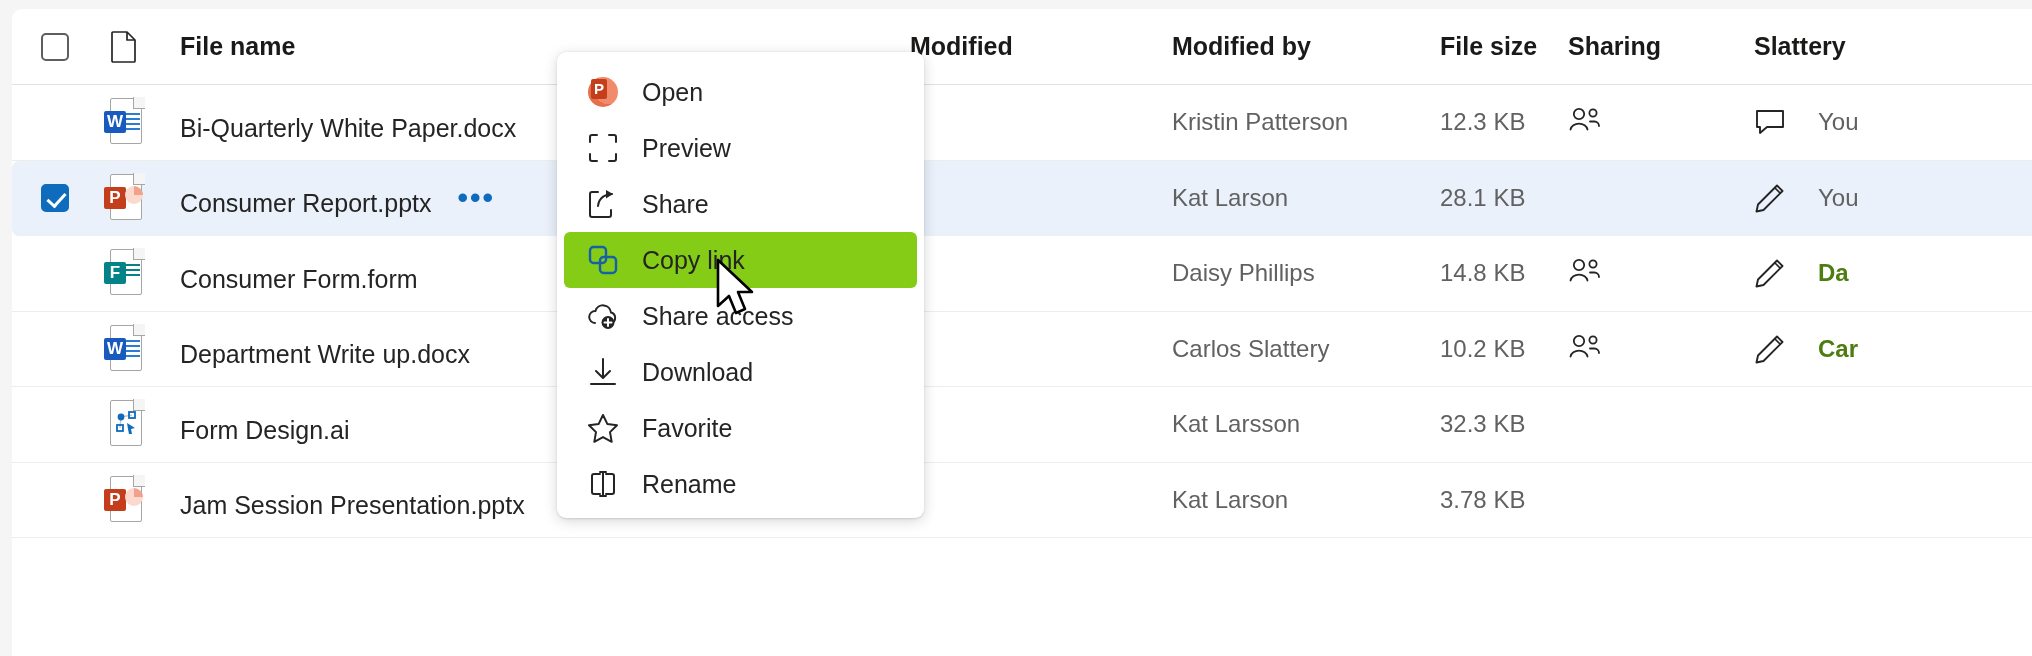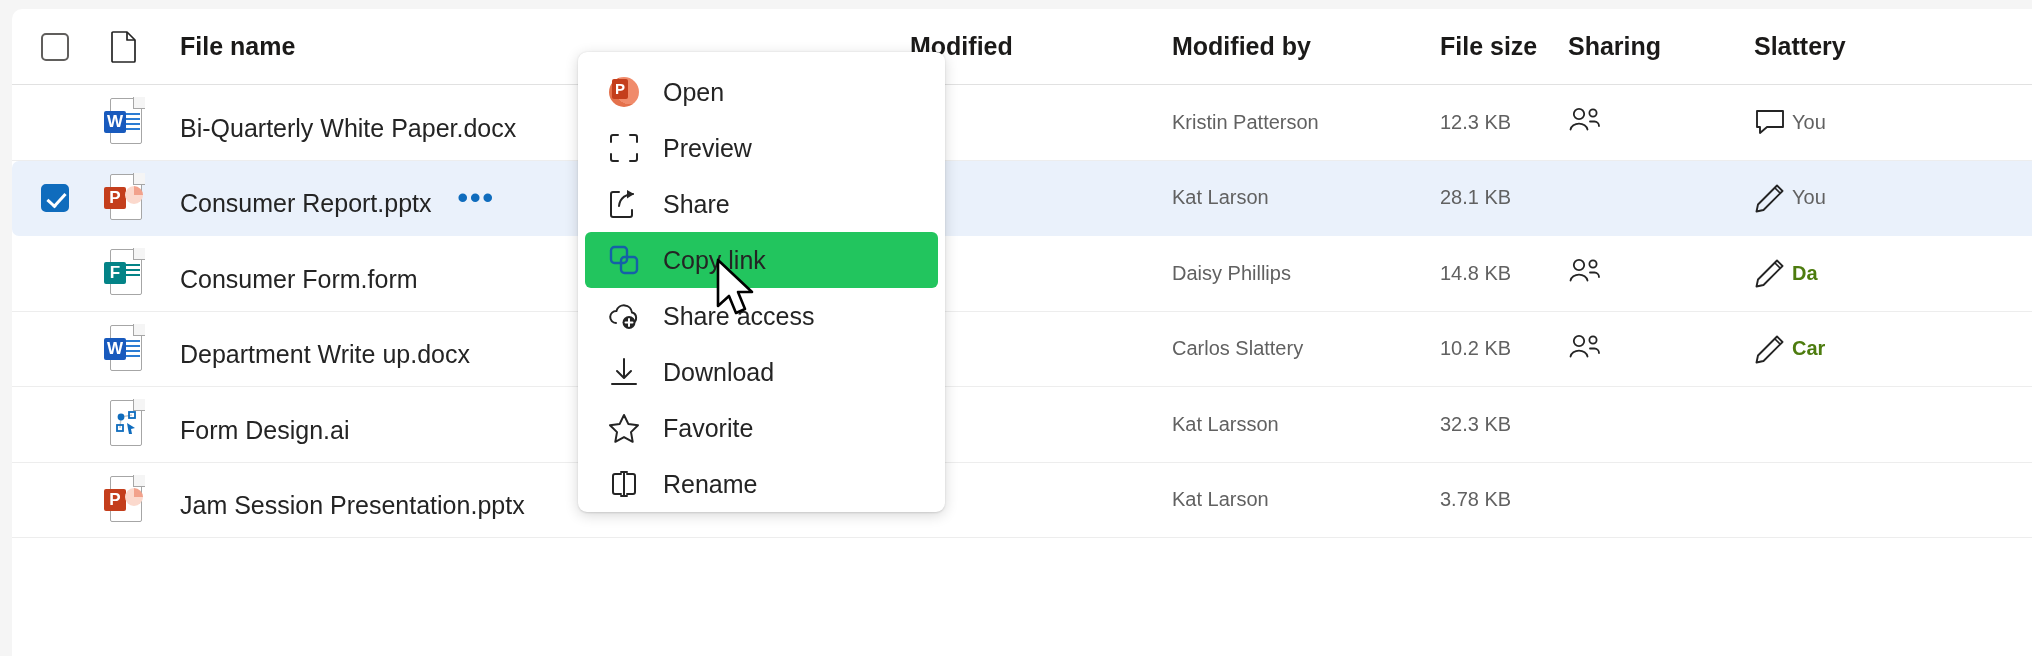--- a/index.html
+++ b/index.html
@@ -97,26 +97,26 @@
   .fname { display:inline-block;margin-top:12px; }
   .ellipsis-btn {
     margin-left: 26px;
     color: #0f6cbd;
     font-size: 30px;
     letter-spacing: 2px;
     line-height: 12px;
     font-weight: bold;
   }
   .cell-text {
-    font-size: 20px;
+    font-size: 24px;
     color: #616161;
     white-space: nowrap;
   }
   .cell-text.bold { color:#4d7c0f; font-weight:bold; }
-  .act-cell { display:flex; align-items:center; gap:6px; }
+  .act-cell { display:flex; align-items:center; gap:32px; }
 
   
   .ficon { position: relative; width: 40px; height: 48px; }
   .ficon .page {
     position:absolute; left:6px; top:0;
     width: 32px; height: 46px;
     border: 1.6px solid #a6a6a6;
     border-radius: 2px;
     background: #fff;
   }
@@ -156,38 +156,38 @@
     z-index:4;
   }
   .ficon .ai {
     position:absolute; left:10px; top:8px;
     width:26px; height:30px; z-index:4;
   }
 
   
   .ctx-menu {
     position: absolute;
-    left: 578px; top: 52px;
+    left: 557px; top: 52px;
     width: 367px;
     background: #ffffff;
     border-radius: 9px;
     box-shadow: 0 3px 14px rgba(0,0,0,0.16), 0 0.6px 2px rgba(0,0,0,0.12);
-    padding: 12px 7px 0 7px;
+    padding: 12px 7px 6px 7px;
     z-index: 50;
     overflow: hidden;
   }
   .ctx-item {
     display: flex;
     align-items: center;
     height: 56px;
     padding-left: 22px;
     border-radius: 6px;
     cursor: default;
   }
-  .ctx-item.hover { background:#22c55e; }
+  .ctx-item.hover { background:#84cc16; }
   .ctx-ico {
     width: 34px; height: 34px;
     display:flex; align-items:center; justify-content:center;
     margin-right: 22px;
     flex: 0 0 auto;
   }
   .ctx-label {
     font-size: 25px;
     color: #242424;
     white-space: nowrap;

